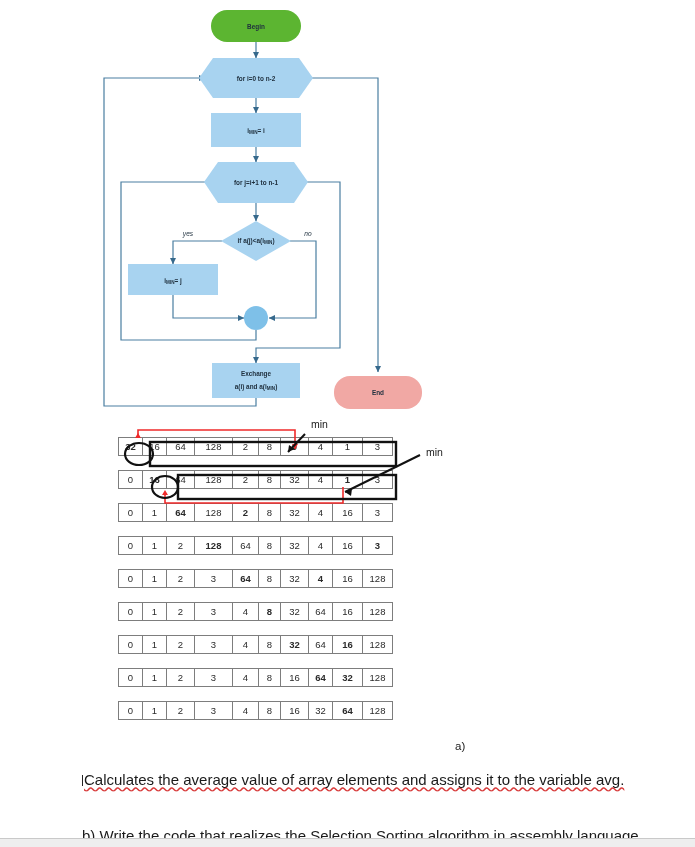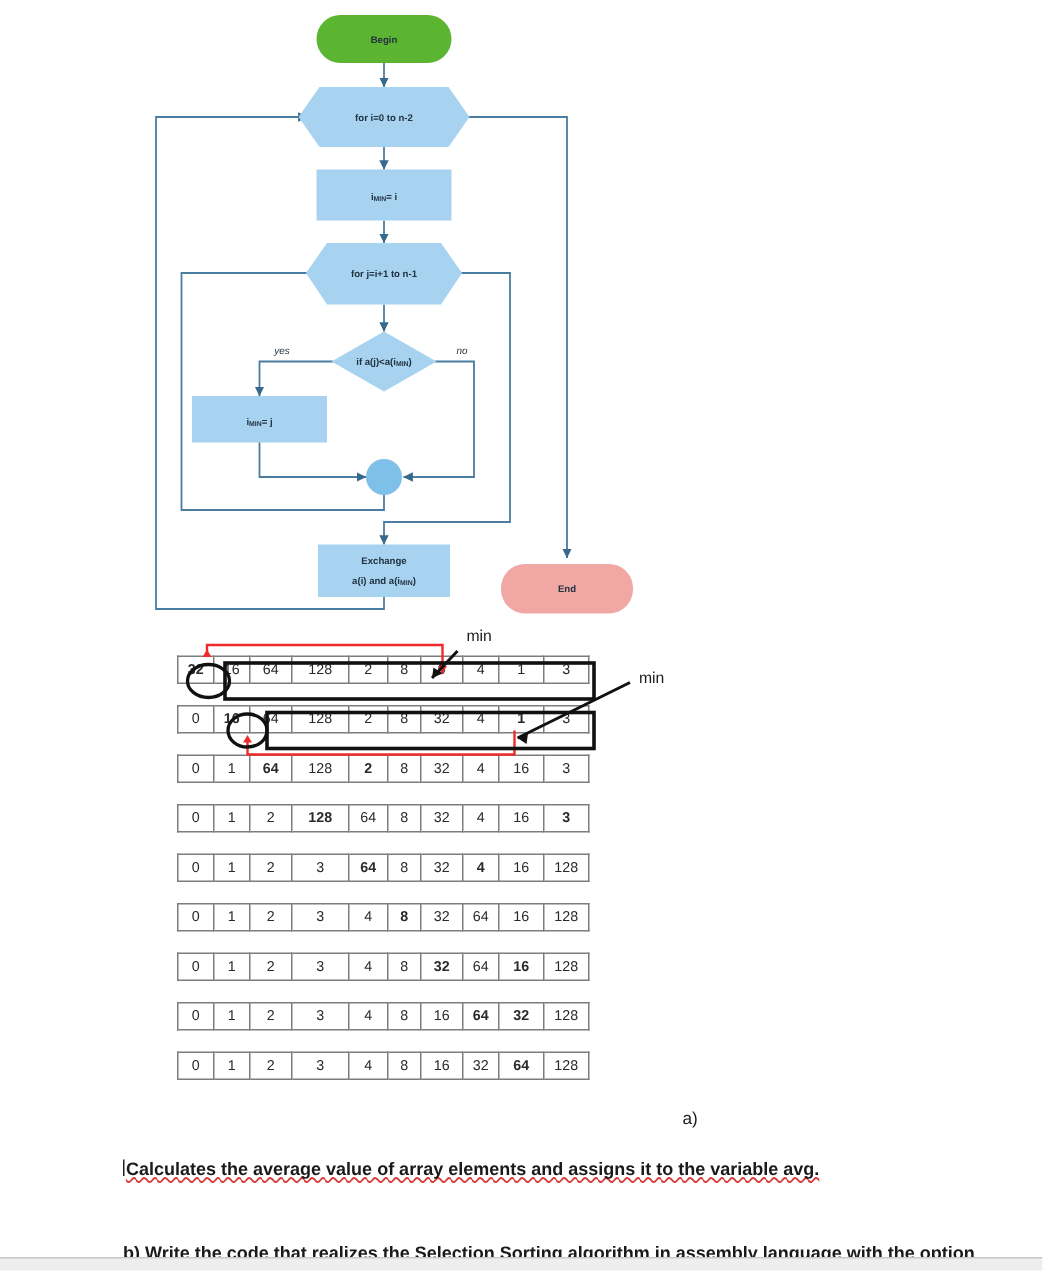--- a/index.html
+++ b/index.html
@@ -57,23 +57,22 @@
   }
 
   
   .alabel{
     position:absolute;left:455px;top:740px;
     font-size:11.5px;color:#1a1a1a;
     font-family:"Liberation Sans", sans-serif;
   }
   .para{
     position:absolute;left:82px;width:580px;
-    font-size:12px;line-height:17px;color:#1a1a1a;
-    font-family:"Liberation Sans", sans-serif;
-    font-weight:bold;
+    font-size:15px;line-height:17px;color:#1a1a1a;
+    font-family:"Liberation Sans", sans-serif;
   }
   #p1{top:771px;}
   #p2{top:827px;}
   .sq{
     text-decoration:underline;
     text-decoration-color:#d83b3b;
     text-decoration-style:wavy;
     text-decoration-skip-ink:none;
   }
   .caret{

